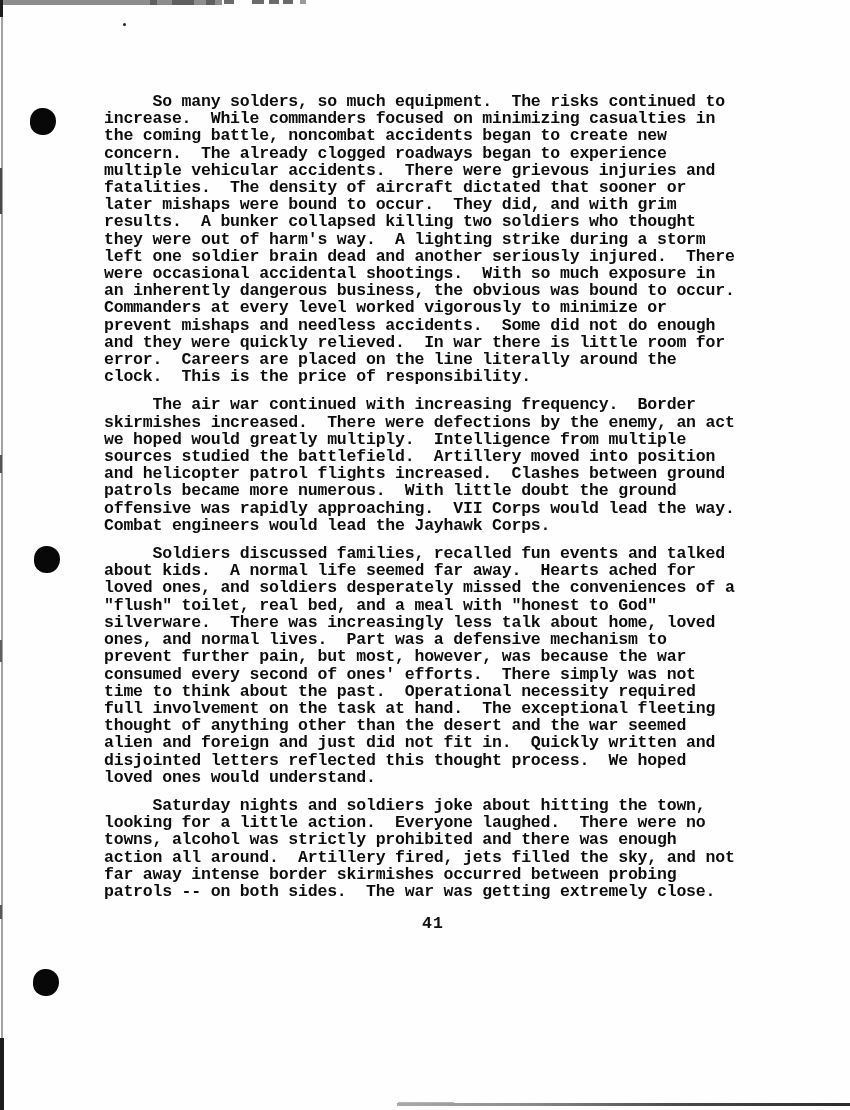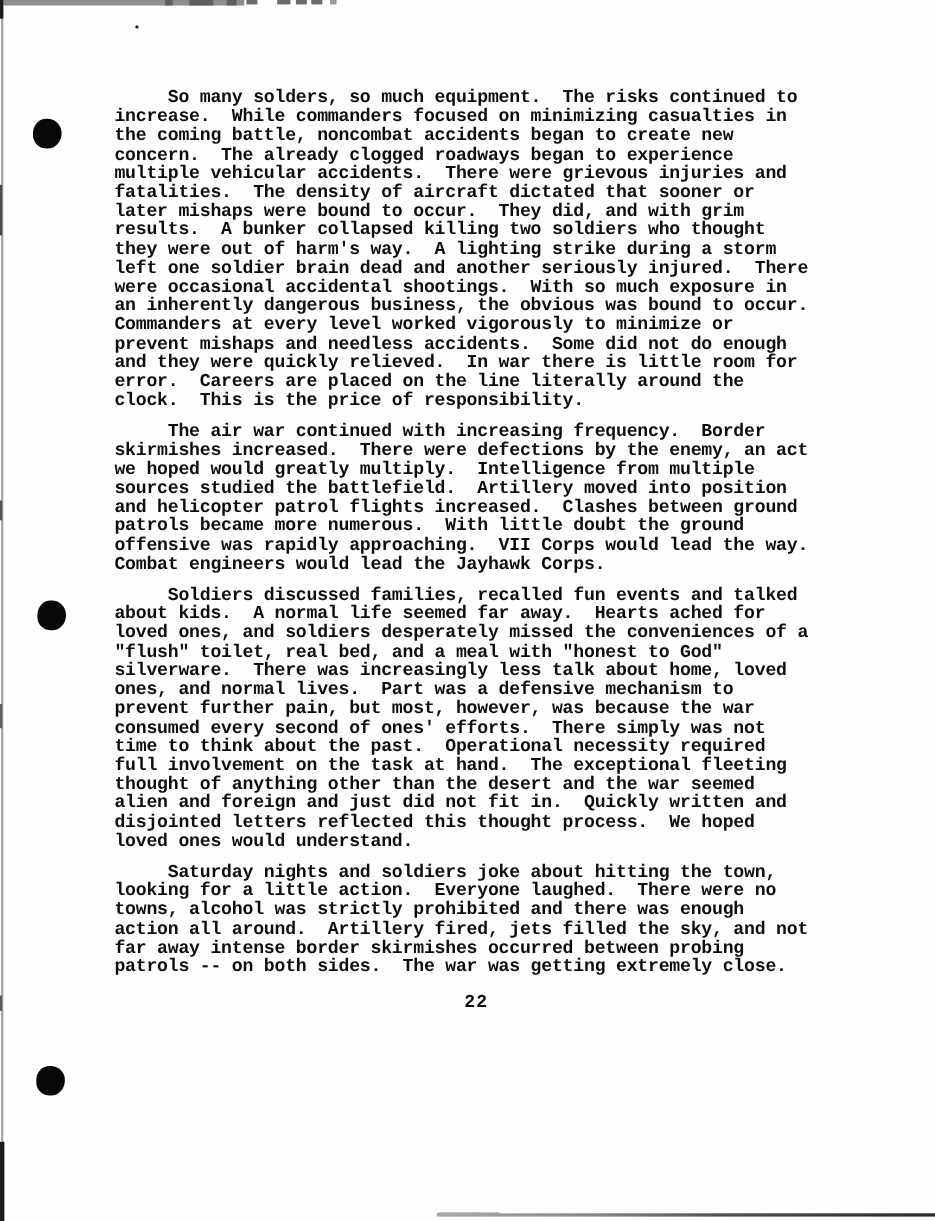--- a/index.html
+++ b/index.html
@@ -77,21 +77,21 @@
     border-radius: 48% 52% 50% 50% / 50% 50% 54% 46%;
   }
   .hole-1 { left: 30px;  top: 108px; }
   .hole-2 { left: 34px;  top: 546px; }
   .hole-3 { left: 33px;  top: 969px; }
 
   
   .text-block {
     position: absolute;
     left: 104px;
-    top: 80px;
+    top: 93px;
     width: 680px;
     color: #0d0d0d;
     font-size: 16.5px;
     line-height: 17.2px;
     font-weight: bold;
   }
   .para {
     margin: 0 0 11px 0;
     white-space: pre;
     letter-spacing: -0.2px;
@@ -175,16 +175,16 @@
 thought of anything other than the desert and the war seemed
 alien and foreign and just did not fit in.  Quickly written and
 disjointed letters reflected this thought process.  We hoped
 loved ones would understand.</p>
     <p class="para">     Saturday nights and soldiers joke about hitting the town,
 looking for a little action.  Everyone laughed.  There were no
 towns, alcohol was strictly prohibited and there was enough
 action all around.  Artillery fired, jets filled the sky, and not
 far away intense border skirmishes occurred between probing
 patrols -- on both sides.  The war was getting extremely close.</p>
-    <div class="page-number">22</div>
+    <div class="page-number">41</div>
   </div>
 
 </div>
 
 </body></html>

